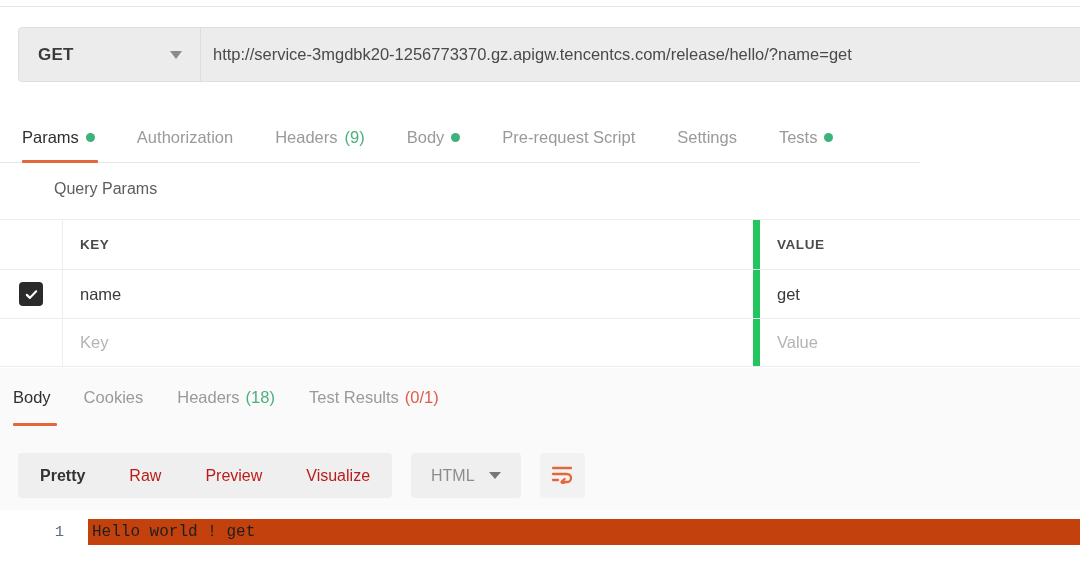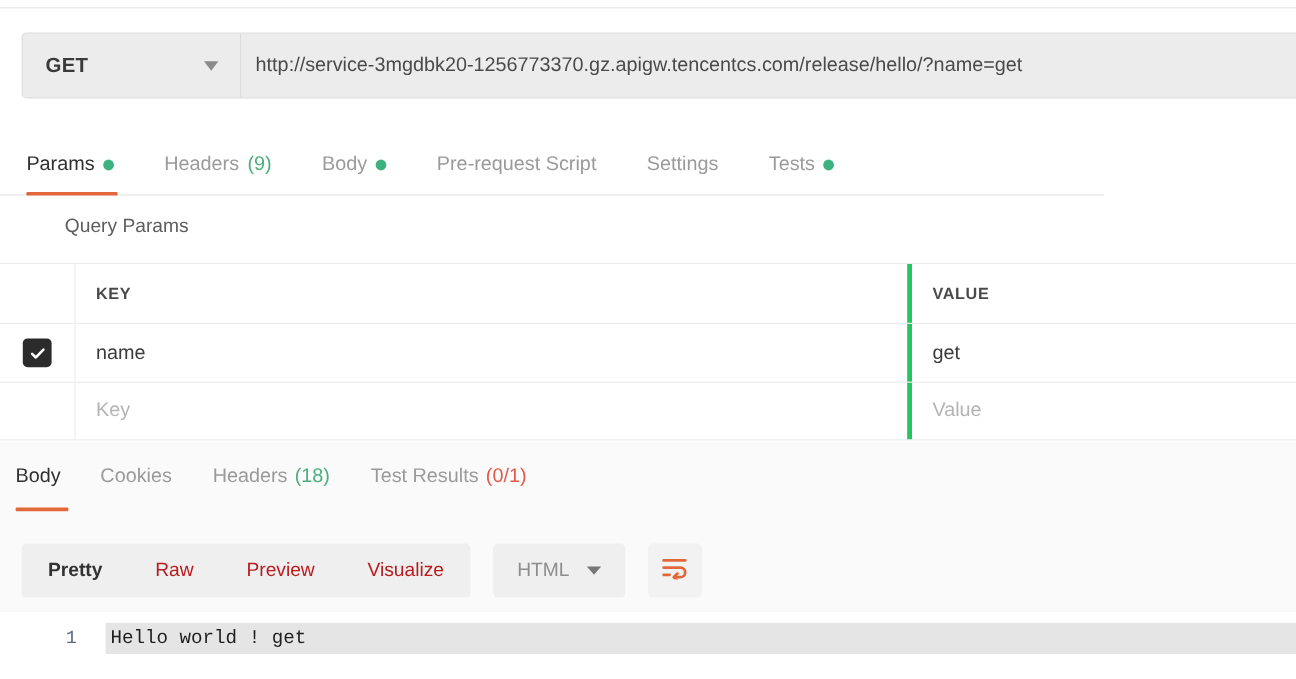--- a/index.html
+++ b/index.html
@@ -45,21 +45,21 @@
   
   .qp-title { position: absolute; left: 26px; top: 180px; font-size: 16px; color: #5d5d5d; margin-left: 28px; }
   .params-table { position: absolute; left: 0; top: 219px; width: 1080px; }
   .ptr { display: flex; width: 1080px; border-top: 1px solid #ededed; }
   .ptr.header { height: 50px; }
   .ptr.row { height: 49px; }
   .ptr.last { border-bottom: 1px solid #ededed; }
   .cell-check { width: 63px; display: flex; align-items: center; justify-content: center;
                 border-right: 1px solid #ededed; }
   .cell-key { width: 697px; display: flex; align-items: center; padding-left: 17px;
-              border-right: 4px solid #22c55e; }
+              border-right: 7px solid #22c55e; }
   .cell-val { flex: 1; display: flex; align-items: center; padding-left: 17px; }
   .th { font-size: 13.5px; font-weight: 700; color: #4a4a4a; letter-spacing: .55px; }
   .td { font-size: 16.5px; color: #3a3a3a; }
   .td.ph { color: #b4b4b4; }
   .cbx { width: 24px; height: 24px; border-radius: 4px; background: #2b2b2b;
          display: flex; align-items: center; justify-content: center; cursor: pointer; }
   .cbx svg { display: block; }
 
   
   .resp { position: absolute; left: 0; top: 368px; width: 1080px; height: 198px; background: #fafafa; }
@@ -82,21 +82,21 @@
   .caret-sm { width: 0; height: 0; border-left: 6px solid transparent; border-right: 6px solid transparent;
               border-top: 7.5px solid #777; }
   .wrapbtn { width: 45px; height: 45px; background: #f2f2f2; border-radius: 4px;
              display: flex; align-items: center; justify-content: center; cursor: pointer; }
 
   
   .code { position: absolute; left: 0; top: 142px; width: 1080px; height: 56px; background: #fff; }
   .code-line { position: absolute; left: 0; top: 9px; width: 1080px; height: 26px; display: flex; }
   .gutter { width: 88px; text-align: right; padding-right: 24px;
             font-family: "Liberation Mono", monospace; font-size: 15.5px; color: #5c6b84; line-height: 26px; }
-  .code-text { flex: 1; background: #e5e5e5; font-family: "Liberation Mono", monospace;
+  .code-text { flex: 1; background: #c2410c; font-family: "Liberation Mono", monospace;
                font-size: 16px; color: #1f1f1f; line-height: 26px; padding-left: 4px; white-space: pre; }
 </style>
 </head>
 <body>
 
 <div id="app">
 
   <div class="top-rule"></div>
 
   <div class="url-bar">
@@ -104,20 +104,23 @@
       <span class="method-label">GET</span>
       <span class="caret"></span>
     </div>
     <div class="url-input">http://service-3mgdbk20-1256773370.gz.apigw.tencentcs.com/release/hello/?name=get</div>
   </div>
 
   <div class="req-tabs">
     <div class="tab active">
       <span>Params</span>
       <span class="dot"></span>
+    </div>
+    <div class="tab">
+      <span>Authorization</span>
     </div>
     <div class="tab">
       <span>Headers</span>
       <span class="cnt-green">(9)</span>
     </div>
     <div class="tab">
       <span>Body</span>
       <span class="dot"></span>
     </div>
     <div class="tab">

